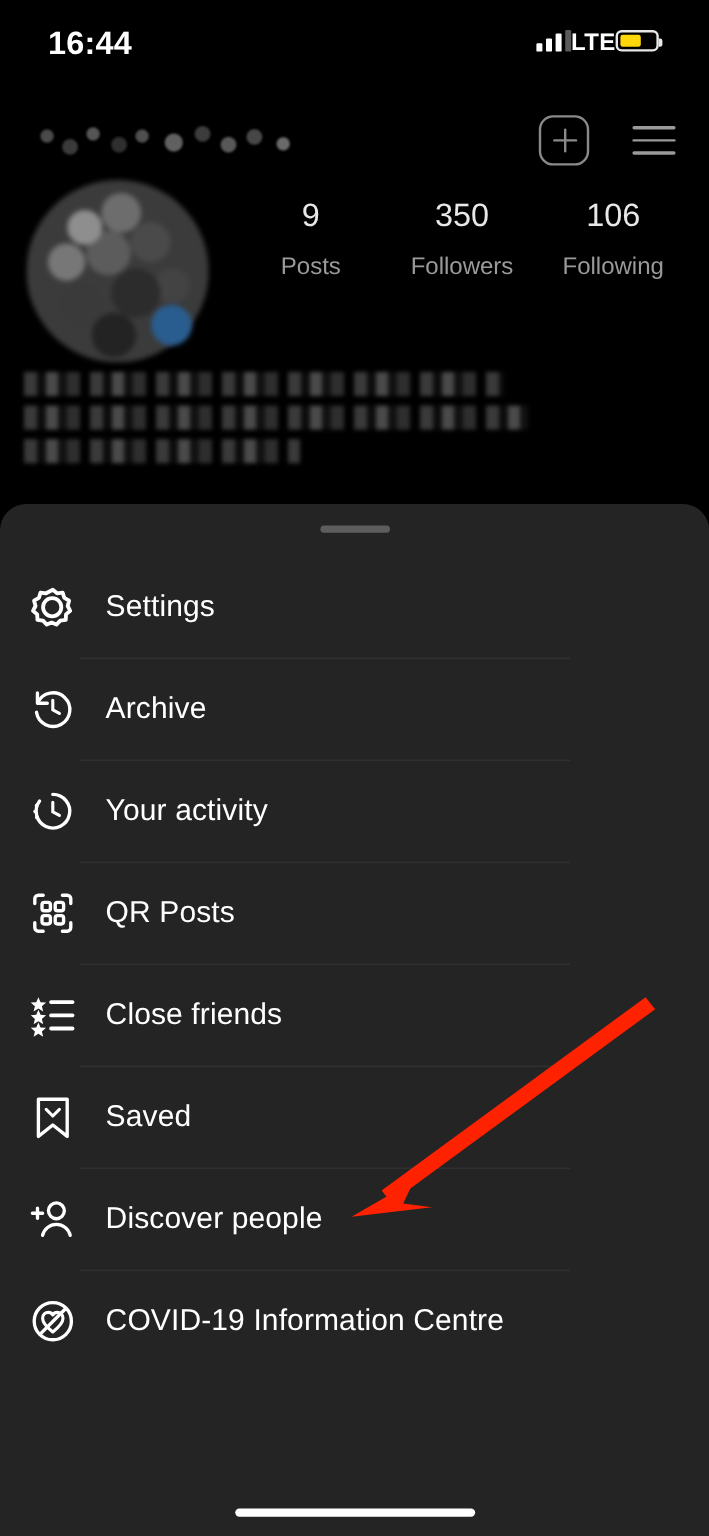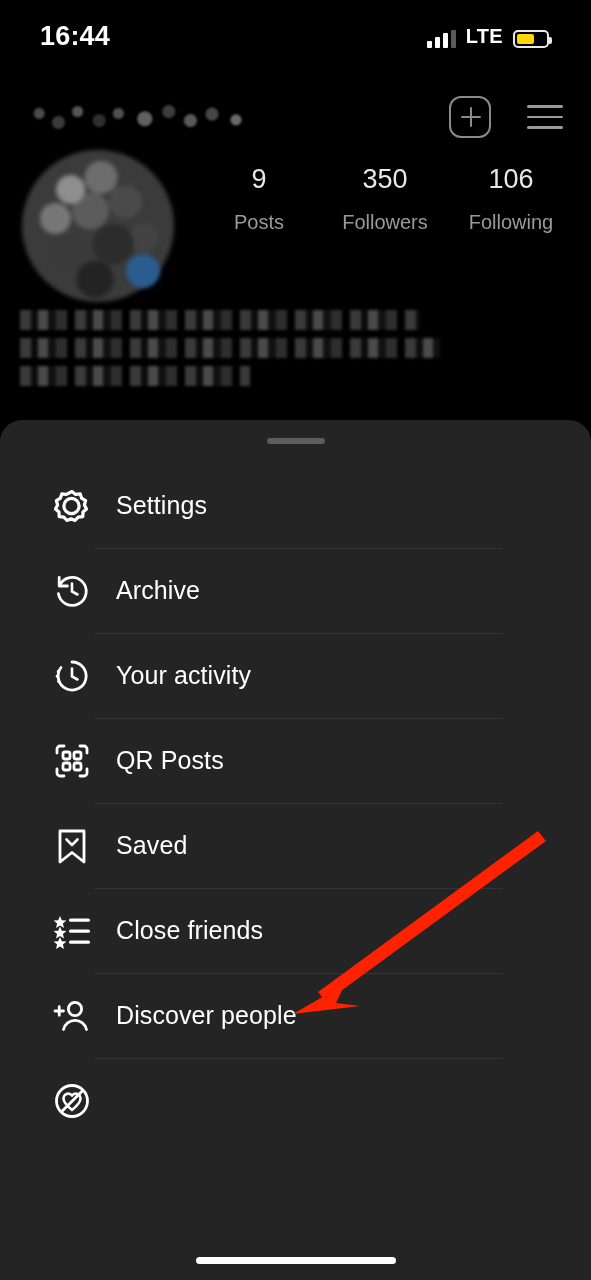--- a/index.html
+++ b/index.html
@@ -11,21 +11,21 @@
   }
   .screen { position:relative; width:591px; height:1280px; background:#000; overflow:hidden; }
 
   
   .statusbar {
     position:absolute; top:0; left:0; width:581px; height:72px;
     display:flex; align-items:center; justify-content:space-between;
     padding:0 32px 0 40px;
   }
   .status-time { color:#fff; font-size:27px; font-weight:600; letter-spacing:0.2px; }
-  .status-right { display:flex; align-items:flex-end; gap:10px; }
+  .status-right { display:flex; align-items:flex-start; gap:0; }
   .signal { display:flex; align-items:flex-end; gap:3px; height:18px; }
   .signal i { display:block; width:5px; background:#fff; border-radius:1px; }
   .signal i:nth-child(1){ height:7px; }
   .signal i:nth-child(2){ height:11px; }
   .signal i:nth-child(3){ height:15px; }
   .signal i:nth-child(4){ height:18px; background:#5a5a5a; }
   .lte { color:#fff; font-size:20px; font-weight:600; letter-spacing:0.3px; }
   .battery { position:relative; width:36px; height:18px; border:2px solid #e8e8e8; border-radius:5px; padding:2px; }
   .battery .fill { height:100%; width:62%; background:#ffd60a; border-radius:2px; }
   .battery::after { content:""; position:absolute; right:-5px; top:5px; width:3px; height:7px; background:#e8e8e8; border-radius:0 2px 2px 0; }
@@ -107,21 +107,21 @@
 
   
   .sheet {
     position:absolute; left:0; top:420px; width:591px; height:860px;
     background:#242424; border-radius:22px 22px 0 0;
   }
   .grabber {
     position:absolute; left:50%; transform:translateX(-50%); top:18px;
     width:58px; height:6px; background:#5d5d5d; border-radius:3px;
   }
-  .menu { position:absolute; top:43px; left:0; width:475px;margin-left:28px; }
+  .menu { position:absolute; top:43px; left:0; width:475px; }
   .menu-item {
     position:relative; height:85px;
     display:flex; align-items:center; padding-left:22px;
   }
   .menu-item + .menu-item::before {
     content:""; position:absolute; left:66px; right:0; top:0; height:1px; background:#333;
   }
   .menu-icon { width:44px; height:44px; flex:0 0 44px; display:flex; align-items:center; justify-content:center; }
   .menu-icon svg { display:block; }
   .menu-label { color:#fff; font-size:25px; margin-left:22px; letter-spacing:0.1px; }
@@ -247,61 +247,62 @@
             <rect x="22" y="11" width="7" height="7" rx="2"></rect>
             <rect x="11" y="22" width="7" height="7" rx="2"></rect>
             <rect x="22" y="22" width="7" height="7" rx="2"></rect>
           </svg>
         </span>
         <span class="menu-label">QR Posts</span>
       </div>
 
       <div class="menu-item">
         <span class="menu-icon">
-          <svg width="40" height="40" viewBox="0 0 40 40" fill="none" stroke="#fff" stroke-width="2.8" stroke-linejoin="round">
-            <path d="M8 5 H32 V36 L20 26.5 L8 36 Z"></path>
-            <path d="M14.5 13.5 L20 19 L25.5 13.5" stroke-width="2.6" stroke-linecap="round"></path>
-          </svg>
-        </span>
-        <span class="menu-label">Saved</span>
-      </div>
-
-      <div class="menu-item">
-        <span class="menu-icon">
           <svg width="40" height="40" viewBox="0 0 40 40" fill="none">
             <polygon points="8,5 9.8,9.2 14.4,9.5 10.9,12.6 12,17 8,14.5 4,17 5.1,12.6 1.6,9.5 6.2,9.2" fill="#fff"></polygon>
             <polygon points="8,15.5 9.8,19.7 14.4,20 10.9,23.1 12,27.5 8,25 4,27.5 5.1,23.1 1.6,20 6.2,19.7" fill="#fff"></polygon>
             <polygon points="8,26 9.8,30.2 14.4,30.5 10.9,33.6 12,38 8,35.5 4,38 5.1,33.6 1.6,30.5 6.2,30.2" fill="#fff"></polygon>
             <rect x="17" y="7.5" width="21" height="3.2" rx="1.5" fill="#fff"></rect>
             <rect x="17" y="18.5" width="21" height="3.2" rx="1.5" fill="#fff"></rect>
             <rect x="17" y="29.5" width="21" height="3.2" rx="1.5" fill="#fff"></rect>
           </svg>
         </span>
         <span class="menu-label">Close friends</span>
       </div>
 
       <div class="menu-item">
         <span class="menu-icon">
+          <svg width="40" height="40" viewBox="0 0 40 40" fill="none" stroke="#fff" stroke-width="2.8" stroke-linejoin="round">
+            <path d="M8 5 H32 V36 L20 26.5 L8 36 Z"></path>
+            <path d="M14.5 13.5 L20 19 L25.5 13.5" stroke-width="2.6" stroke-linecap="round"></path>
+          </svg>
+        </span>
+        <span class="menu-label">Saved</span>
+      </div>
+
+      <div class="menu-item">
+        <span class="menu-icon">
           <svg width="40" height="40" viewBox="0 0 40 40" fill="none" stroke="#fff" stroke-width="2.8" stroke-linecap="round">
             <circle cx="23" cy="13" r="6.6"></circle>
             <path d="M11.5 33.5 A11.8 11.8 0 0 1 34.5 33.5"></path>
             <path d="M3 15 H11.5 M7.25 10.75 V19.25"></path>
           </svg>
         </span>
         <span class="menu-label">Discover people</span>
       </div>
 
       <div class="menu-item">
         <span class="menu-icon">
           <svg width="40" height="40" viewBox="0 0 40 40" fill="none" stroke="#fff" stroke-width="2.8" stroke-linejoin="round">
             <circle cx="20" cy="20" r="15.5"></circle>
             <path d="M20 29 C13 23.5 11.5 20.5 11.5 17.6 C11.5 14.6 13.8 12.6 16.3 12.6 C18 12.6 19.3 13.5 20 14.7 C20.7 13.5 22 12.6 23.7 12.6 C26.2 12.6 28.5 14.6 28.5 17.6 C28.5 20.5 27 23.5 20 29 Z" stroke-width="2.6"></path>
             <path d="M9.5 30.8 L30.8 9.4" stroke-width="2.8" stroke-linecap="round"></path>
           </svg>
         </span>
+        <span class="menu-label">COVID-19 Information Centre</span>
       </div>
 
     </div>
   </div>
 
   <svg class="arrow" viewBox="0 0 591 1280">
     <g fill="#ff2200">
       <polygon points="538,831 546,841 326,1002 318,992"></polygon>
       <polygon points="293,1014 345,984 336,1003 360,1006"></polygon>
     </g>

